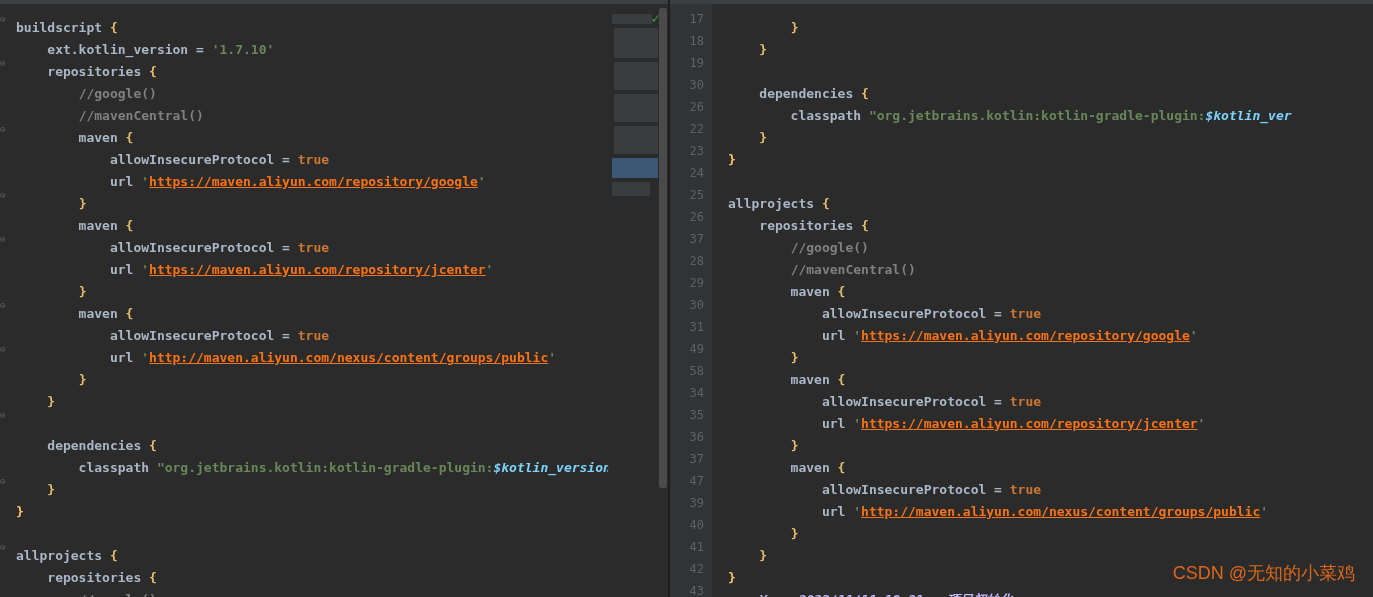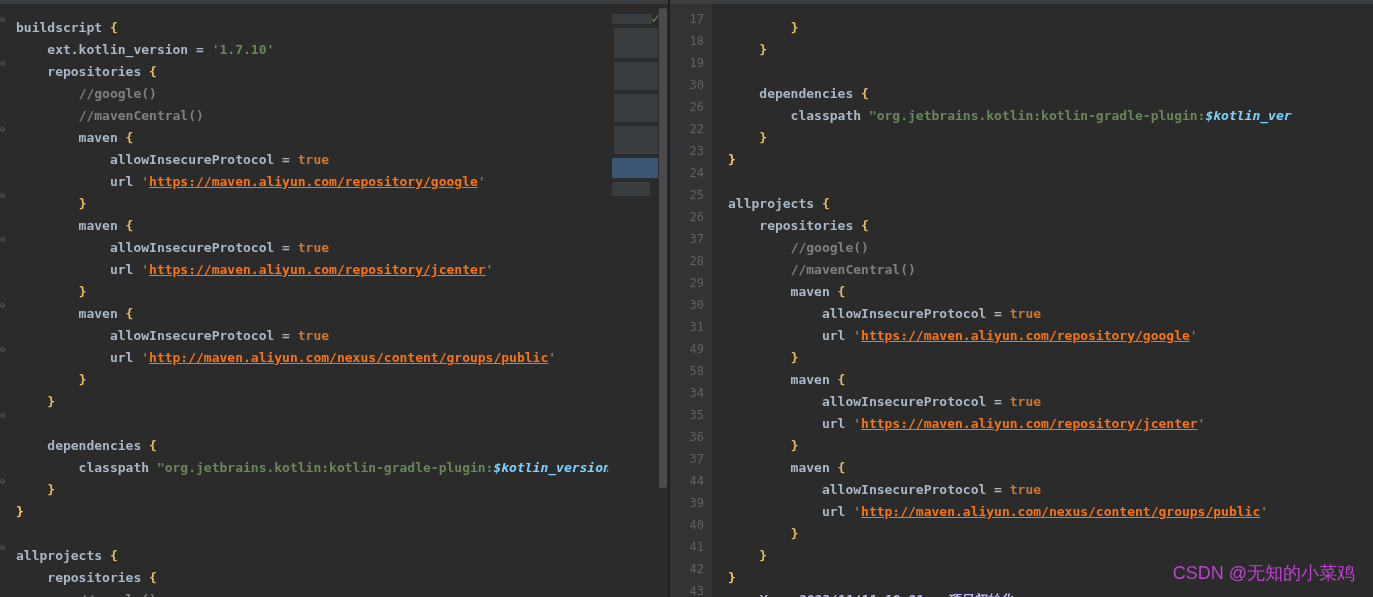--- a/index.html
+++ b/index.html
@@ -89,21 +89,21 @@
   border-radius: 1px;
 }
 .divider {
   width: 2px;
   background: #1e1f22;
 }
 .watermark {
   position: absolute;
   right: 18px;
   bottom: 12px;
-  color: #d946ef;
+  color: #f97316;
   font-size: 18px;
   font-family: sans-serif;
   opacity: 0.85;
   pointer-events: none;
   margin-top: 8px;
 }
 .annotate {
   color: #c4b5fd;
   font-style: italic;
 }
@@ -195,21 +195,21 @@
         <div>28</div>
         <div>29</div>
         <div>30</div>
         <div>31</div>
         <div>49</div>
         <div>58</div>
         <div>34</div>
         <div>35</div>
         <div>36</div>
         <div>37</div>
-        <div>44</div>
+        <div>47</div>
         <div>39</div>
         <div>40</div>
         <div>41</div>
         <div>42</div>
         <div>43</div>
       </div>
     <div class="gutter narrow" id="right-fold">
         <div style="height: 22px; font-size: 9px; text-align: center; color: rgb(96, 99, 102);"></div>
         <div style="height: 22px; font-size: 9px; text-align: center; color: rgb(96, 99, 102);"></div>
         <div style="height: 22px; font-size: 9px; text-align: center; color: rgb(96, 99, 102);"></div>

